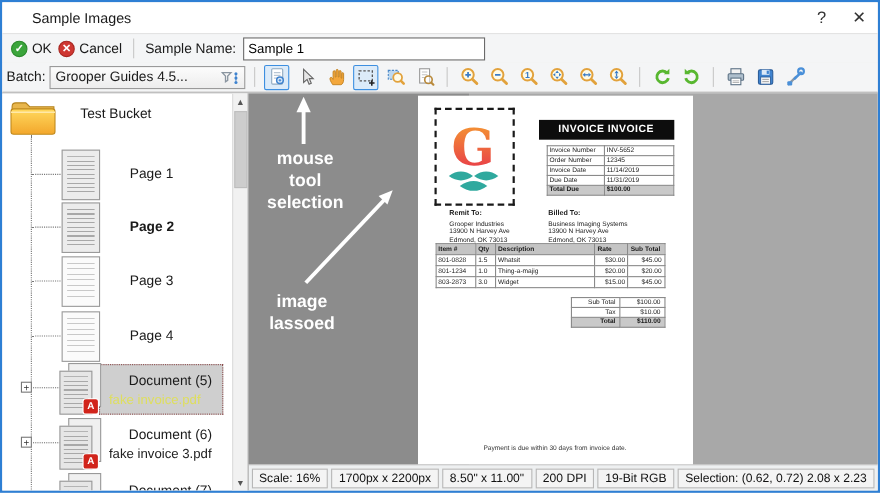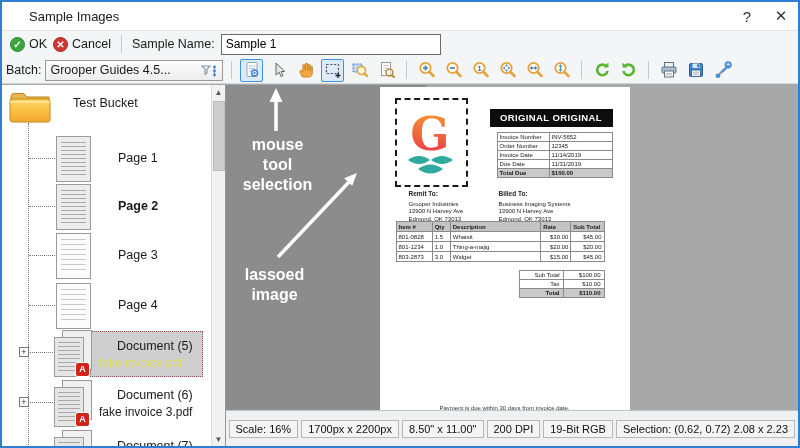--- a/index.html
+++ b/index.html
@@ -87,21 +87,21 @@
   .items-tbl .r { text-align:right; }
   .totals-tbl { position:absolute; left:139px; top:183px; width:86px; font-size:6px; }
   .totals-tbl td { border:1px solid #8a8a8a; padding:1px 3px; text-align:right; height:8px; white-space:nowrap; }
   .totals-tbl tr.grand td { background:#c9c9c9; font-weight:bold; }
   .page-footer { position:absolute; left:0; right:0; top:318px; text-align:center; font-size:6px; color:#333; }
   
   .anno { position:absolute; color:#fff; font-weight:bold; font-size:16px; line-height:20px;
           text-align:center; width:96px; }
   .anno-svg { position:absolute; inset:0; width:100%; height:100%; pointer-events:none; }
   
-  .statusbar { height:36px; background:#eef0f1; border-top:1px solid #c4c4c4; display:flex; gap:3px;
+  .statusbar { height:24px; background:#eef0f1; border-top:1px solid #c4c4c4; display:flex; gap:3px;
                align-items:center; padding:0 3px; overflow:hidden; }
   .seg { border:1px solid #b7b7b7; background:#f4f4f4; font-size:11px; color:#111; padding:2px 6px;
          white-space:nowrap; }
 </style>
 </head>
 <body>
 
 <div class="titlebar">
   <span class="title">Sample Images</span>
   <div class="win-btns">
@@ -362,21 +362,21 @@
                   <stop offset="1" stop-color="#e62e4d"></stop>
               </linearGradient>
             </defs>
             <text x="26" y="44" font-family="DejaVu Serif, serif" font-size="46" font-weight="bold" fill="url(#glogo)" text-anchor="middle">G</text>
             <path d="M4 54 Q15 46 26 54 Q15 62 4 54Z" fill="#2fa99e"></path>
             <path d="M27 54 Q38 46 49 54 Q38 62 27 54Z" fill="#2fa99e"></path>
             <path d="M14 63 Q26.5 54 39 63 Q26.5 72 14 63Z" fill="#2fa99e"></path>
           </svg>
         </div>
 
-        <div class="banner">ORIGINAL ORIGINAL</div>
+        <div class="banner">INVOICE INVOICE</div>
 
         <table class="meta-tbl">
           <tbody>
               <tr>
                 <td class="lbl">Invoice Number</td>
               <td>INV-5652</td>
               </tr>
           <tr>
                 <td class="lbl">Order Number</td>
               <td>12345</td>
@@ -461,22 +461,22 @@
 
         <div class="page-footer">Payment is due within 30 days from invoice date.</div>
       </div>
 
       <div class="anno" style="left:4px;top:50px;">
         <div>mouse</div>
         <div>tool</div>
         <div>selection</div>
       </div>
       <div class="anno" style="left:1px;top:180px;">
+        <div>image</div>
         <div>lassoed</div>
-        <div>image</div>
       </div>
       <svg class="anno-svg">
         <line x1="50" y1="46" x2="50" y2="14" stroke="#fff" stroke-width="3.5"></line>
         <polygon points="50,3 43.5,17 56.5,17" fill="#fff"></polygon>
         <line x1="52" y1="172" x2="123" y2="97" stroke="#fff" stroke-width="3.5"></line>
         <polygon points="131,88 126.2,100.8 118.2,93.2" fill="#fff"></polygon>
       </svg>
     </div>
 
     <div class="statusbar">

